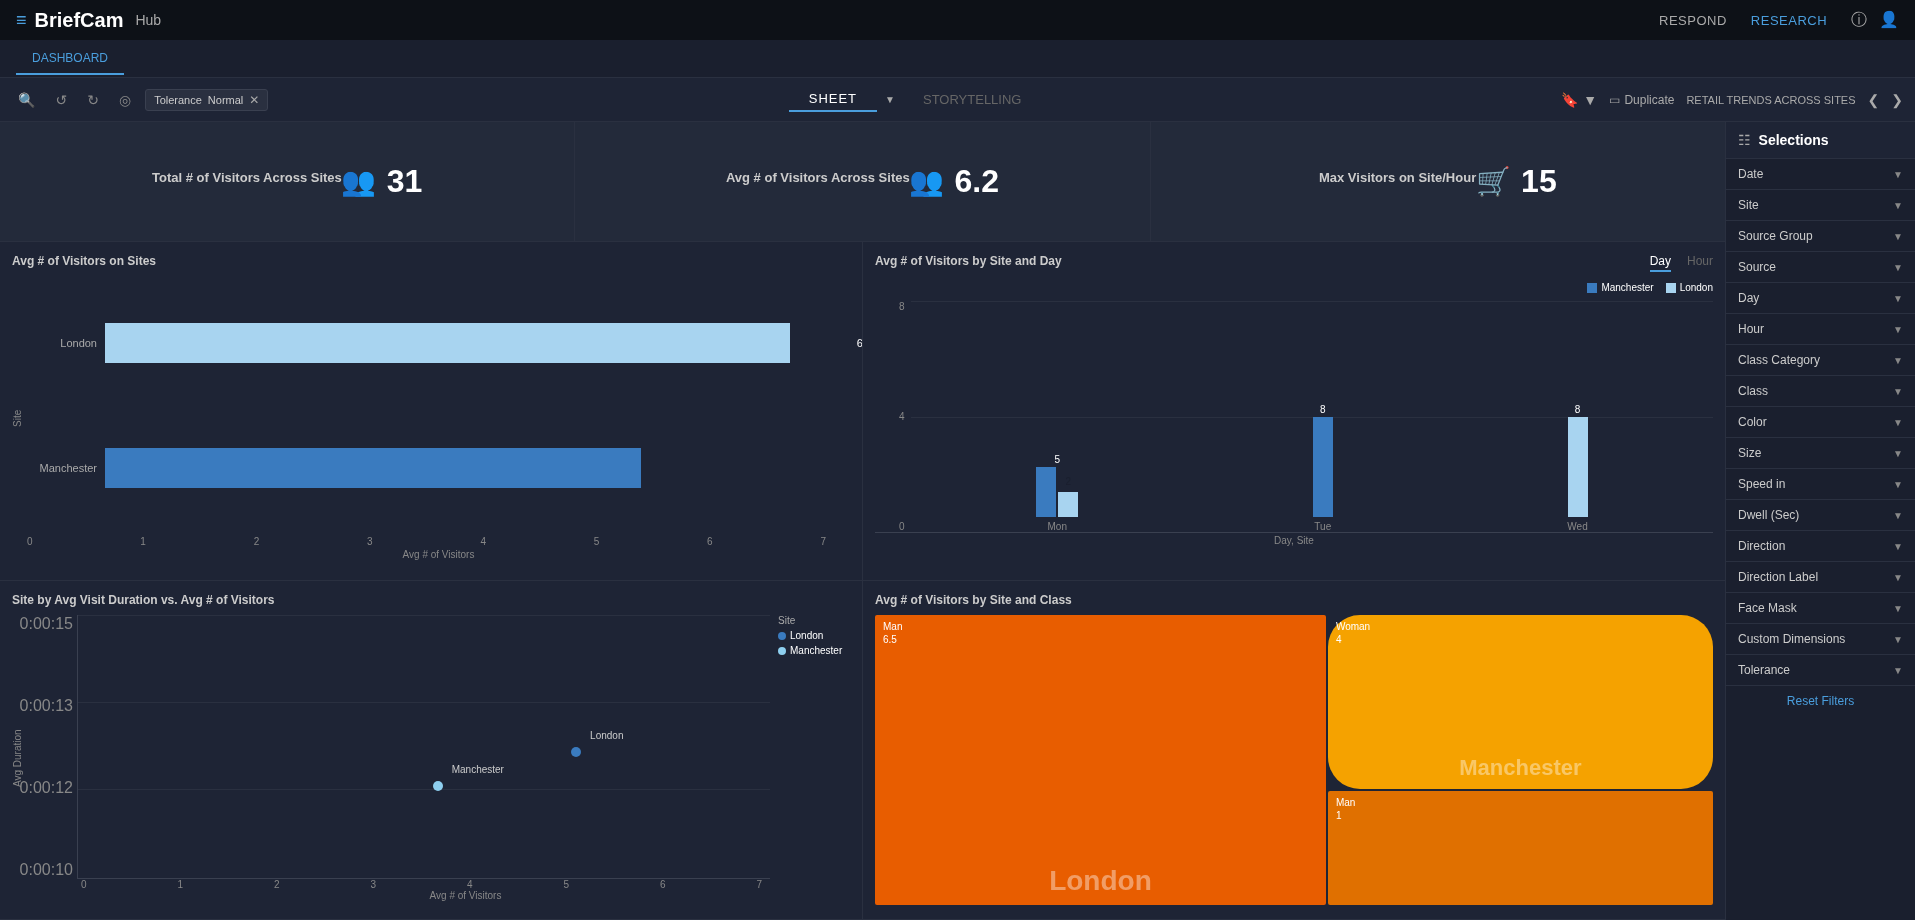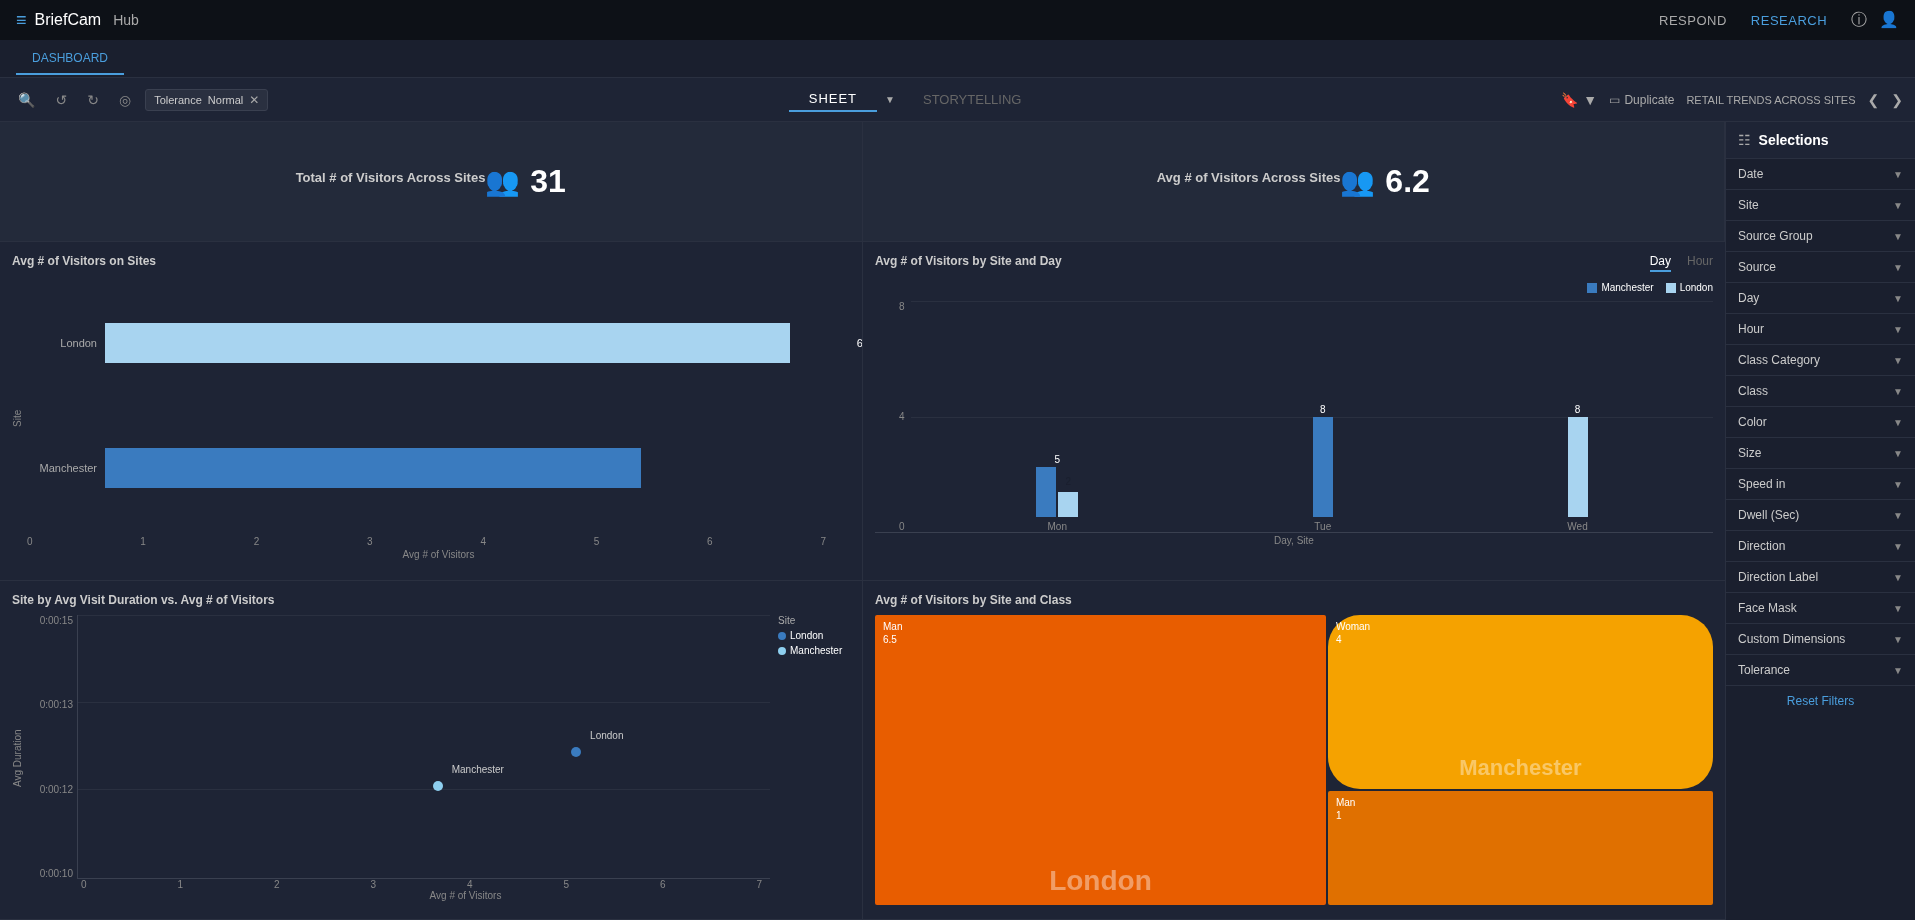--- a/index.html
+++ b/index.html
@@ -5,21 +5,21 @@
     * { box-sizing: border-box; margin: 0; padding: 0; }
     body { font-family: 'Segoe UI', Arial, sans-serif; background: #1a1f2e; color: #fff; font-size: 12px; overflow: hidden; }
 
     
     .top-nav {
       display: flex; align-items: center; justify-content: space-between;
       background: #0d1117; height: 40px; padding: 0 16px;
     }
     .top-nav-left { display: flex; align-items: center; gap: 8px; }
     .logo-icon { color: #4a9edd; font-size: 18px; }
-    .logo-text { color: #fff; font-size: 16px; font-weight: normal; }
+    .logo-text { color: #fff; font-size: 20px; font-weight: bold; }
     .hub-text { color: #aaa; font-size: 14px; margin-left: 4px; }
     .top-nav-right { display: flex; align-items: center; gap: 24px; }
     .nav-link { color: #aaa; font-size: 13px; cursor: pointer; letter-spacing: 0.5px; }
     .nav-link.active { color: #4a9edd; }
     .nav-icons { display: flex; gap: 12px; }
     .nav-icon { color: #aaa; font-size: 16px; cursor: pointer; }
 
     
     .tab-bar {
       background: #1a1f2e; border-bottom: 1px solid #2a3040;
@@ -191,20 +191,27 @@
           <span class="kpi-value">31</span>
         </div>
       </div>
       <div class="kpi-card">
         <div class="kpi-title">Avg # of Visitors Across Sites</div>
         <div class="kpi-value-row">
           <span class="kpi-icon">👥</span>
           <span class="kpi-value">6.2</span>
         </div>
       </div>
+      <div class="kpi-card" style="border-right:none;">
+        <div class="kpi-title">Max Visitors on Site/Hour</div>
+        <div class="kpi-value-row">
+          <span class="kpi-icon">🛒</span>
+          <span class="kpi-value">15</span>
+        </div>
+      </div>
     </div>
 
     <div class="charts-area">
 
       <div class="charts-left">
 
         <div class="chart-panel">
           <div class="chart-title">Avg # of Visitors on Sites</div>
           <div class="bar-chart-container">
             <div class="bar-chart-y-label">Site</div>
@@ -242,21 +249,21 @@
           </div>
         </div>
 
         <div class="chart-panel">
           <div class="chart-title">Site by Avg Visit Duration vs. Avg # of Visitors</div>
           <div style="display:flex; height:calc(100% - 28px);">
             <div class="scatter-y-label">Avg Duration</div>
             <div style="flex:1; display:flex; flex-direction:column;">
               <div style="display:flex; flex:1;">
 
-                <div style="width:50px; display:flex; flex-direction:column; justify-content:space-between; align-items:flex-end; padding-right:4px; font-size:10px; color:#888;">
+                <div style="width:50px; display:flex; flex-direction:column; justify-content:space-between; align-items:flex-end; padding-right:4px; font-size:16px; color:#888;">
                   <span>0:00:15</span>
                   <span>0:00:13</span>
                   <span>0:00:12</span>
                   <span>0:00:10</span>
                 </div>
 
                 <div style="flex:1; position:relative; border-left:1px solid #3a4050; border-bottom:1px solid #3a4050;">
 
                   <div style="position:absolute; top:0; left:0; right:0; border-top:1px solid #2a3040;"></div>
                   <div style="position:absolute; top:33%; left:0; right:0; border-top:1px solid #2a3040;"></div>

